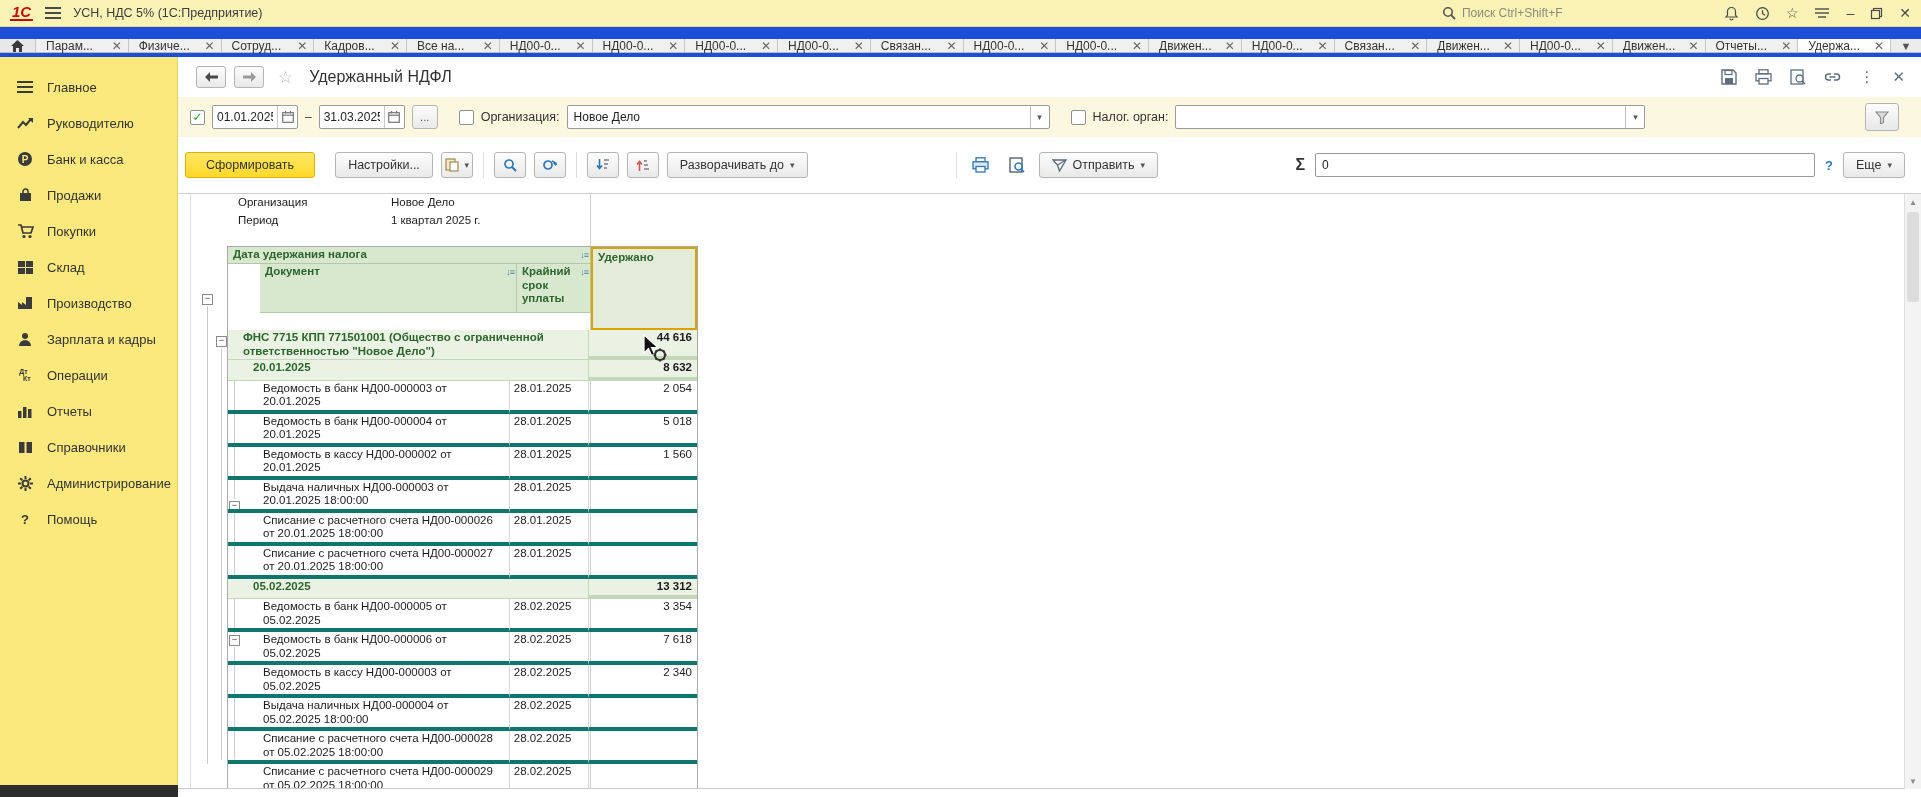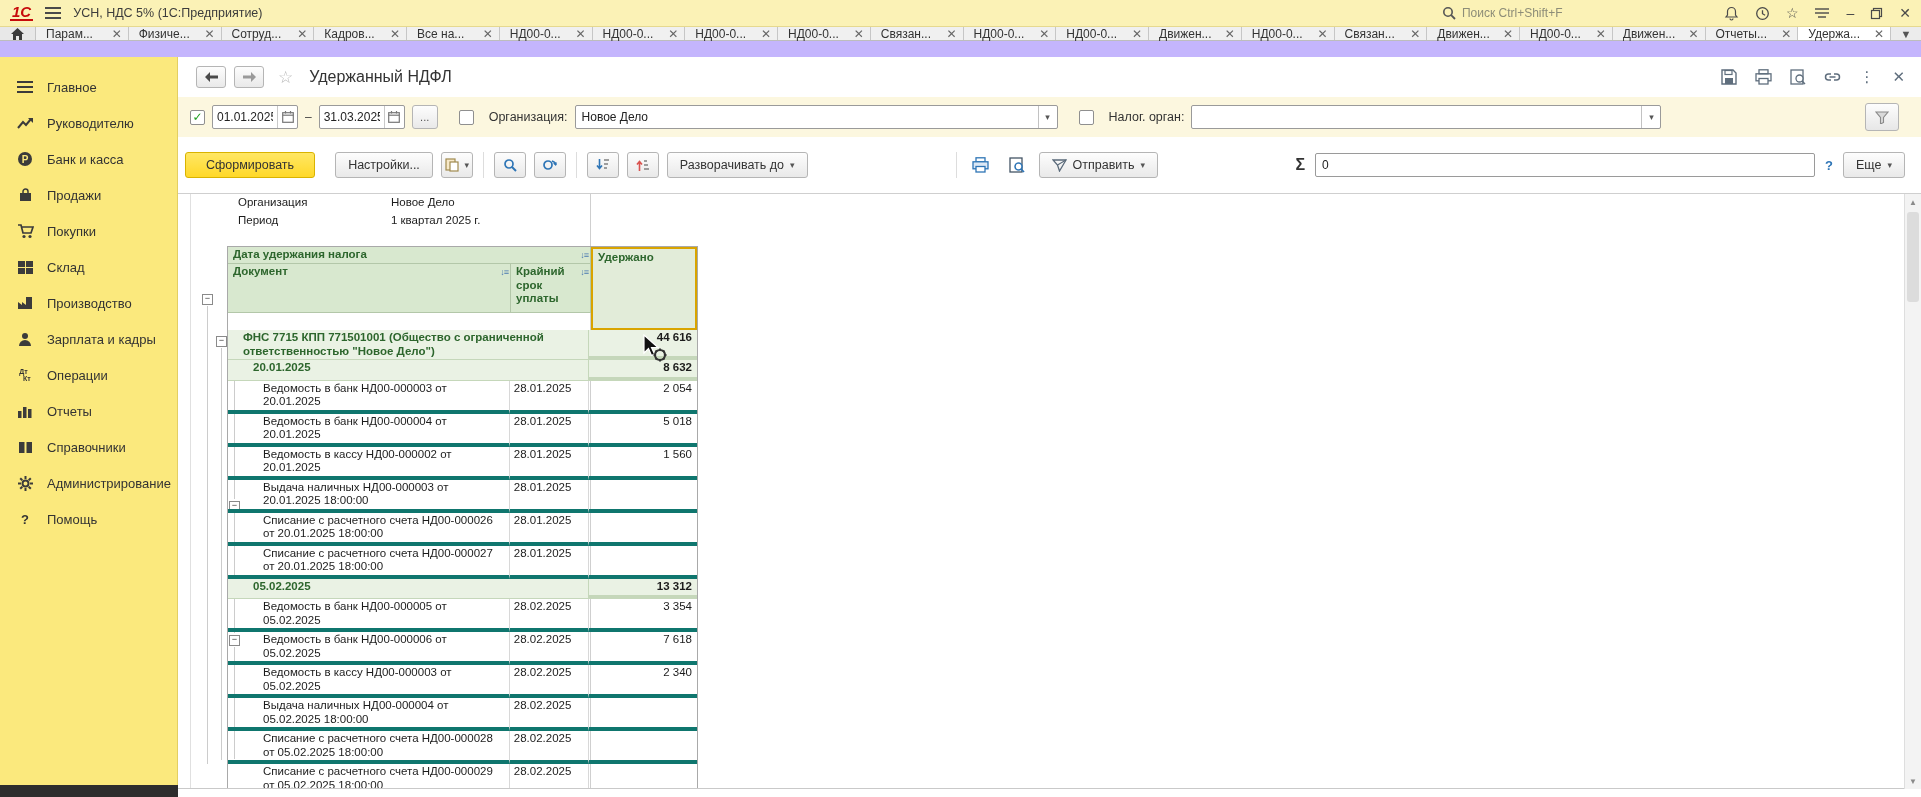--- a/index.html
+++ b/index.html
@@ -1,38 +1,38 @@
 <!DOCTYPE html>
 <html><head>
 <meta charset="utf-8">
 <style>
   * { margin:0; padding:0; box-sizing:border-box; }
   html,body { width:1921px; height:797px; overflow:hidden;
     font-family:"Liberation Sans","DejaVu Sans",sans-serif; background:#fff; }
-  .app { position:relative; width:1921px; height:797px; background:#c4b5fd; }
+  .app { position:relative; width:1921px; height:797px; background:#1d4ed8; }
 
   
   .titlebar { position:absolute; left:0; top:0; width:100%; height:27px;
     background:#fbf2b6; display:flex; align-items:center; padding:0 10px; gap:12px;
     border-bottom:1px solid #e6d98f; }
   .logo1c { font-weight:bold; font-style:italic; font-size:15px; color:#c70b0b;
     border-bottom:2px solid #c70b0b; line-height:14px; padding:0 2px; }
   .hamb { width:16px; height:12px; display:flex; flex-direction:column; justify-content:space-between; cursor:pointer; }
   .hamb i { display:block; height:2px; background:#4a4a4a; }
   .tb-title { font-size:12.5px; color:#3c3c3c;text-align:right; }
   .tb-spacer { flex:1; }
   .tb-search { display:flex; align-items:center; gap:6px; width:270px; }
   .tb-search input { border:none; background:transparent; outline:none; font-size:12px; color:#666; width:220px; }
   .tb-search input::placeholder { color:#8d8d78; }
   .tb-icons { display:flex; align-items:center; gap:16px; color:#4a4a4a; }
   .tb-icons .g { font-size:14px; line-height:14px; cursor:pointer; }
   svg.icn { display:block; }
 
   
-  .tabbar { position:absolute; left:0; top:27px; width:100%; height:14px; background:#ececec;
+  .tabbar { position:absolute; left:0; top:39px; width:100%; height:14px; background:#ececec;
     border-bottom:1px solid #bdbdbd; display:flex; align-items:stretch; }
   .tab-home { width:36px; display:flex; align-items:center; justify-content:center;
     border-right:1px solid #c4c4c4; background:#e8e8e8; cursor:pointer; }
   .tab { flex:1; min-width:0; display:flex; align-items:center; padding:0 6px 0 10px;
     border-right:1px solid #c6c6c6; background:#f0f0f0; font-size:12px; color:#333; cursor:pointer; }
   .tab .lbl { flex:1; white-space:nowrap; overflow:hidden; }
   .tab .tx { color:#666; font-size:12px; margin-left:4px; }
   .tab.active { background:#fff; }
   .tab-dd { width:30px; display:flex; align-items:center; justify-content:center; color:#555; font-size:11px; cursor:pointer; }
 
@@ -64,21 +64,21 @@
     display:flex; align-items:center; justify-content:center; cursor:pointer; }
   .cbx.on::after { content:"✓"; color:#1d9e1d; font-size:12px; font-weight:bold; line-height:12px; }
   .inpwrap { height:24px; border:1px solid #9a9a9a; background:#fff; display:flex; align-items:center; border-radius:2px; }
   .inpwrap input { border:none; outline:none; font-size:12px; color:#222; padding:0 4px; width:64px; }
   .calbtn { width:20px; height:22px; display:flex; align-items:center; justify-content:center;
     border-left:1px solid #c9c9c9; cursor:pointer; }
   .dash { color:#444; font-size:12px; }
   .btn-dots { width:26px; height:24px; border:1px solid #b5b5b5; border-radius:3px;
     background:linear-gradient(#fdfdfd,#e9e9e9); font-size:11px; color:#555; display:flex;
     align-items:center; justify-content:center; cursor:pointer; }
-  .flabel { font-size:12.5px; color:#333; margin-left:8px; }
+  .flabel { font-size:12.5px; color:#333; }
   .combo { height:24px; background:#fff; border:1px solid #9a9a9a; border-radius:2px;
     display:flex; align-items:center; cursor:pointer; }
   .combo .cv { flex:1; font-size:12px; color:#222; padding:0 6px; white-space:nowrap; overflow:hidden; }
   .combo .dd { width:19px; height:22px; border-left:1px solid #c2c2c2; display:flex; align-items:center;
     justify-content:center; color:#555; font-size:9px; }
   .combo .dd::after { content:"▾"; }
   .combo.org { width:483px; } .combo.tax { width:470px; }
   .funnelbtn { position:absolute; right:22px; top:6px; width:34px; height:28px; border:1px solid #b5b5b5;
     border-radius:3px; background:linear-gradient(#fdfdfd,#e7e7e7); display:flex; align-items:center;
     justify-content:center; cursor:pointer; }
@@ -107,21 +107,21 @@
   .sheet { position:absolute; left:49px; top:2px; width:471px; font-size:11.5px; line-height:13.5px; color:#1c1c1c; }
   .irow { display:flex; height:18px; align-items:flex-start; }
   .ilabel { width:164px; padding-left:11px; }
   .igap { height:14px; }
   .ttable { width:471px; border:1px solid #a9a9a9; }
   .thead { display:flex; }
   .th-left { width:363px; }
   .th { background:#d8e8cf; color:#2d662d; font-weight:bold; position:relative;
     border-right:1px solid #b3c7a9; border-bottom:1px solid #b3c7a9; padding:1px 14px 0 5px; }
   .th.r1,.th.r2 { height:17px; white-space:nowrap; }
-  .th.r3row { display:flex; padding:0; border:none; background:none; }
+  .th.r3row { display:flex; padding:0; border:none; background:none;margin-left:32px; }
   .th.doc3 { width:283px; height:49px; }
   .th.dl3 { width:80px; height:49px; }
   .sort { position:absolute; right:2px; top:2px; font-size:9px; color:#4a78b0; letter-spacing:-1px; cursor:pointer; }
   .sort::after { content:"↓≡"; }
   .th-withheld { width:108px; height:83px; background:#e2ecd9; color:#2d662d; font-weight:bold;
     border:2px solid #d9a400; padding:2px 5px; cursor:pointer; }
 
   .trow { display:flex; }
   .c { border-right:1px solid #d8d8d8; border-bottom:4px solid #0f766e; padding:1px 4px; min-height:15px; cursor:default; }
   .c.doc { width:283px; padding-left:35px; }

